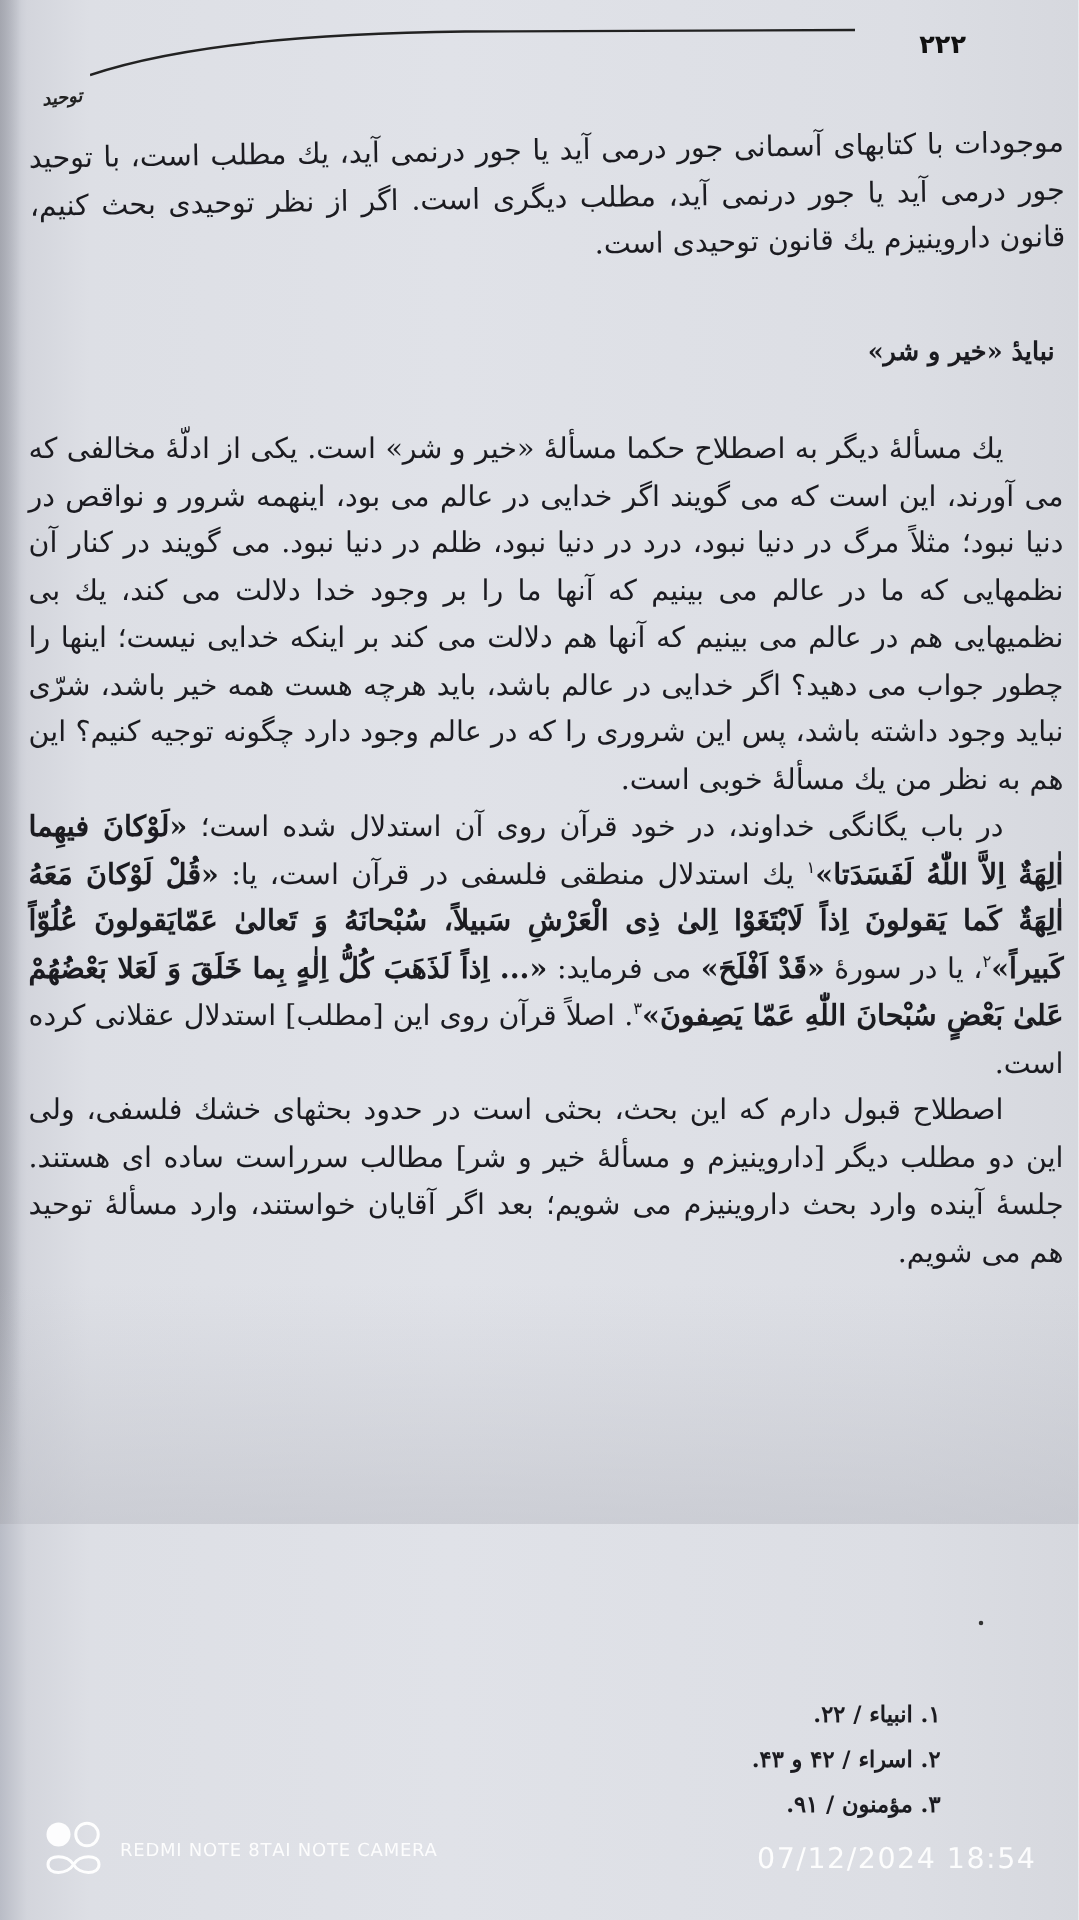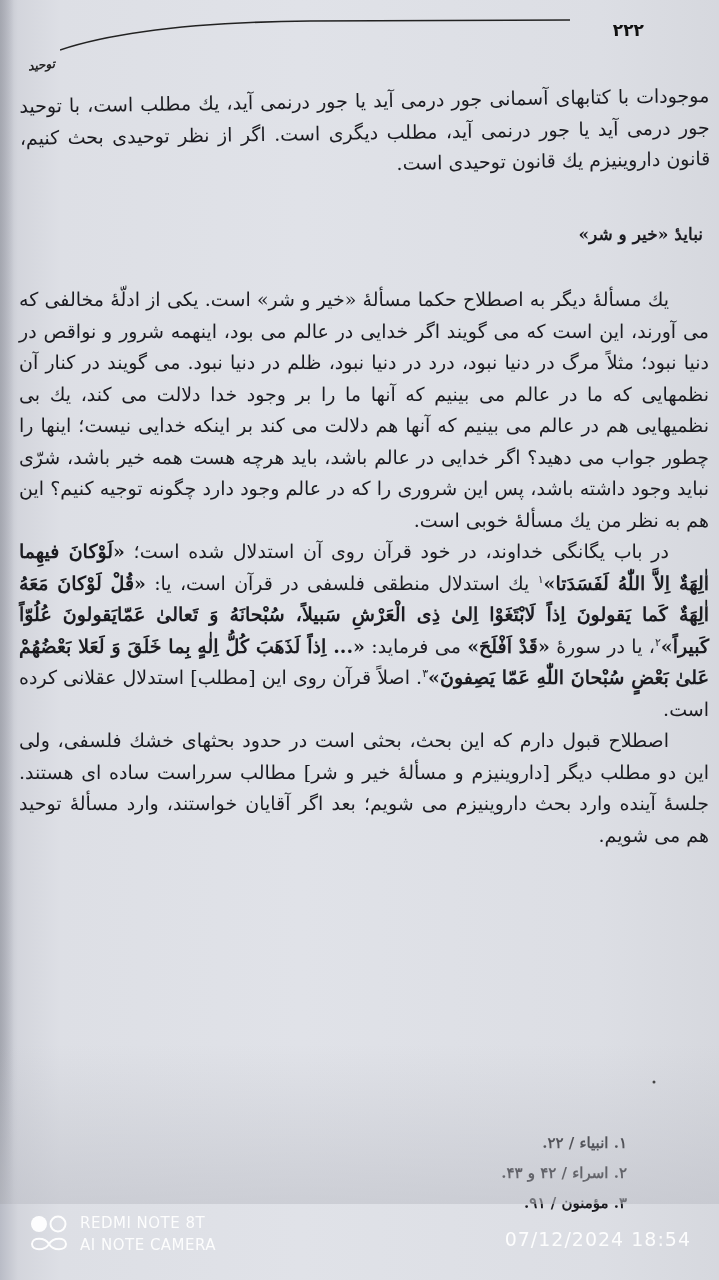--- a/index.html
+++ b/index.html
@@ -13,21 +13,21 @@
       position: relative;
       background: linear-gradient(90deg, #b9bcc6 0px, #d3d5dc 18px, #dddfe5 60px, #e0e2e8 300px, #dcdee4 600px, #d6d8de 719px);
       font-family: "DejaVu Serif", "Liberation Serif", serif;
       color: #1b1b20;
     }
     .page {
       position: absolute;
       left: 0;
       top: 0;
       width: 719px;
-      height: 1204px;
+      height: 1016px;
     }
     .bottom-shade {
       position: absolute;
       left: 0; right: 0; bottom: 0;
       height: 160px;
       background: linear-gradient(180deg, rgba(200,202,210,0) 0%, rgba(188,190,198,0.55) 100%);
       pointer-events: none;
     }
     .left-shade {
       position: absolute;
@@ -141,22 +141,22 @@
       gap: 10px;
       color: rgba(255,255,255,0.92);
       font-family: "DejaVu Sans", sans-serif;
     }
     .wm-logo {
       width: 42px;
       height: 42px;
     }
     .wm-text {
       display: flex;
-      flex-direction: column;
-      font-size: 15px;
+      flex-direction: row;
+      font-size: 12px;
       line-height: 22px;
       letter-spacing: 0.5px;
     }
     .timestamp {
       position: absolute;
       right: 28px;
       top: 1228px;
       font-family: "DejaVu Sans", sans-serif;
       font-size: 19px;
       letter-spacing: 1px;

